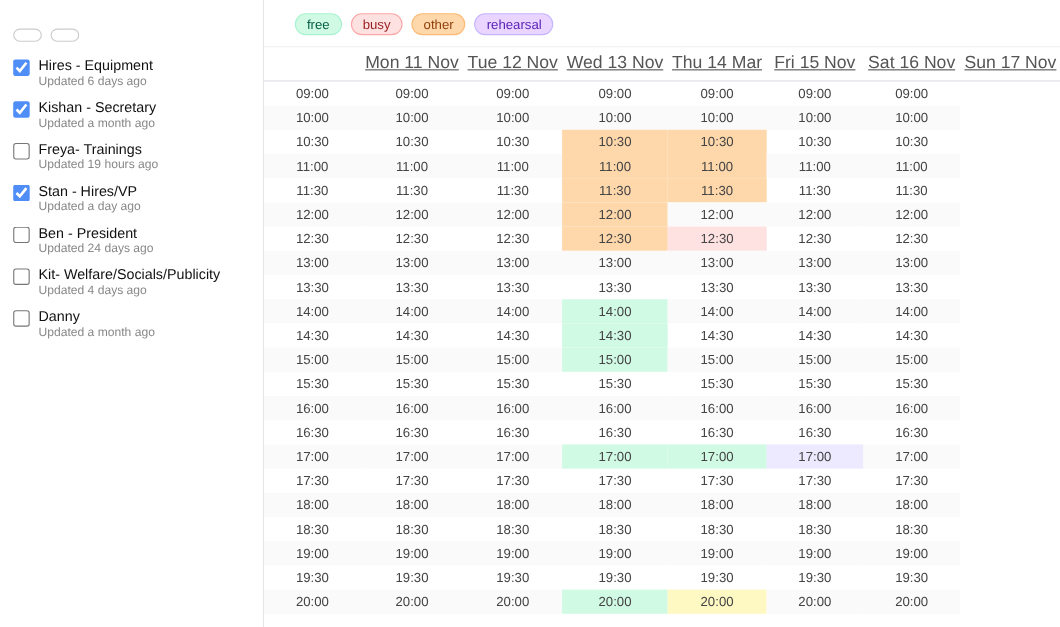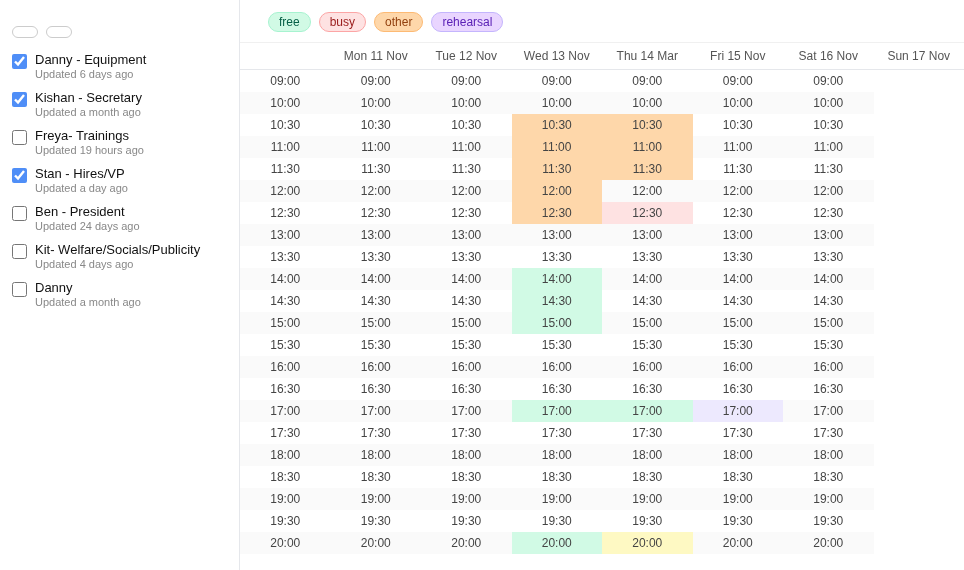--- a/index.html
+++ b/index.html
@@ -29,21 +29,21 @@
     .key-free { background: #d1fae5; border-color: #a7f3d0; color: #065f46; }
     .key-busy { background: #fee2e2; border-color: #fca5a5; color: #991b1b; }
     .key-other { background: #fed7aa; border-color: #fdba74; color: #92400e; }
     .key-rehearsal { background: #e9d5ff; border-color: #c4b5fd; color: #5b21b6; }
     
     
     .schedule-table-wrapper { padding: 0 0 0 0; }
     table { width: 100%; border-collapse: collapse; }
     thead th { position: sticky; top: 0; background: #fff; z-index: 5; }
     th, td { text-align: center; padding: 3px 4px; font-size: 12px; border: none; white-space: nowrap; min-width: 88px; }
-    th { font-weight: 500; color: #555; font-size: 12px; padding-bottom: 6px; padding-top: 6px; border-bottom: 1px solid #e5e7eb; }
+    th { font-weight: 500; color: #555; font-size: 16px; padding-bottom: 6px; padding-top: 6px; border-bottom: 1px solid #e5e7eb; text-decoration: underline; }
     td { color: #444; height: 22px; }
     tr:nth-child(even) td { background: #fafafa; }
     
     
     .bg-free { background: #d1fae5 !important; }
     .bg-busy { background: #fee2e2 !important; }
     .bg-other { background: #fed7aa !important; }
     .bg-rehearsal { background: #ede9fe !important; }
     .bg-yellow { background: #fef9c3 !important; }
     
@@ -57,21 +57,21 @@
   <div class="sidebar">
     <div class="sidebar-title"></div>
     <div class="sidebar-buttons">
       <button class="btn"></button>
       <button class="btn"></button>
     </div>
     <div id="roles-list">
         <div class="role-item">
       <input type="checkbox" class="role-checkbox" checked="" style="">
       <div class="role-info">
-        <div class="role-name">Danny - Equipment</div>
+        <div class="role-name">Hires - Equipment</div>
         <div class="role-updated">Updated 6 days ago</div>
       </div>
     </div>
         <div class="role-item">
       <input type="checkbox" class="role-checkbox" checked="" style="">
       <div class="role-info">
         <div class="role-name">Kishan - Secretary</div>
         <div class="role-updated">Updated a month ago</div>
       </div>
     </div>

